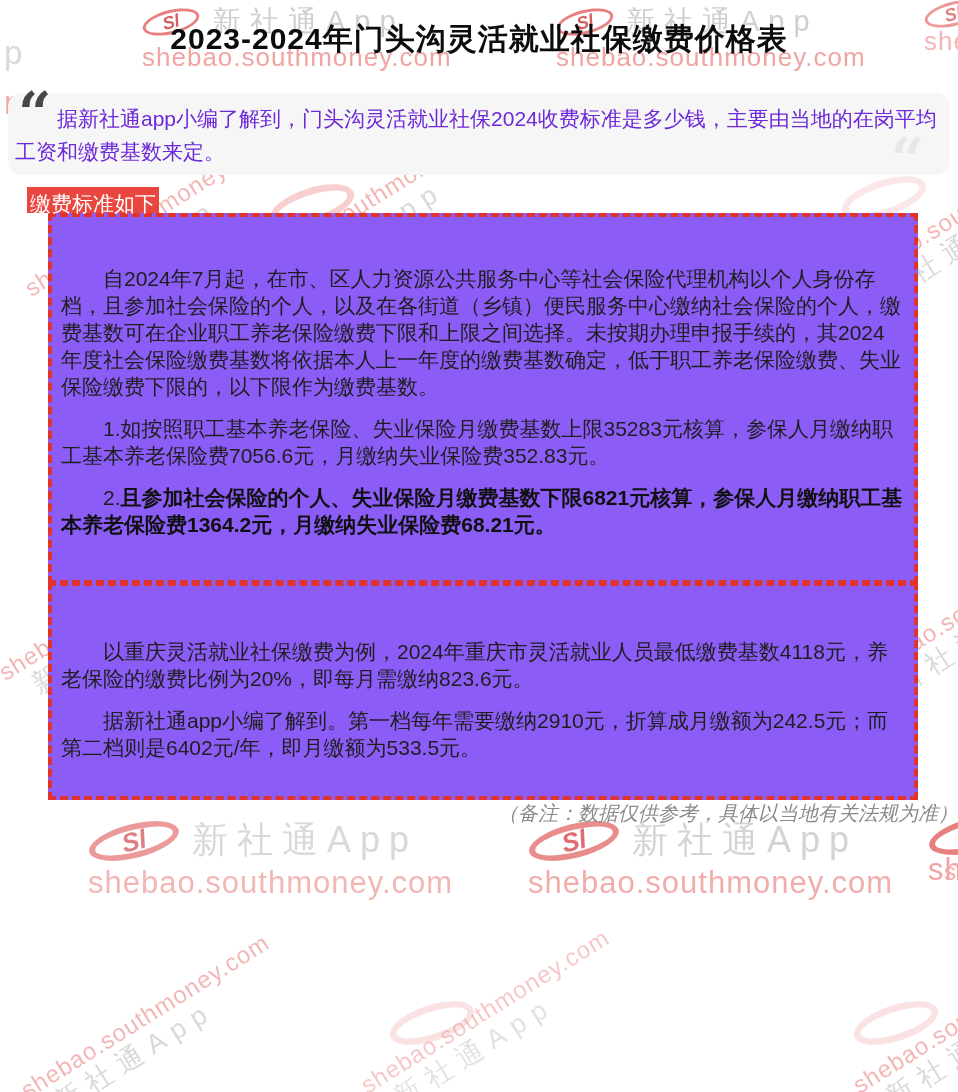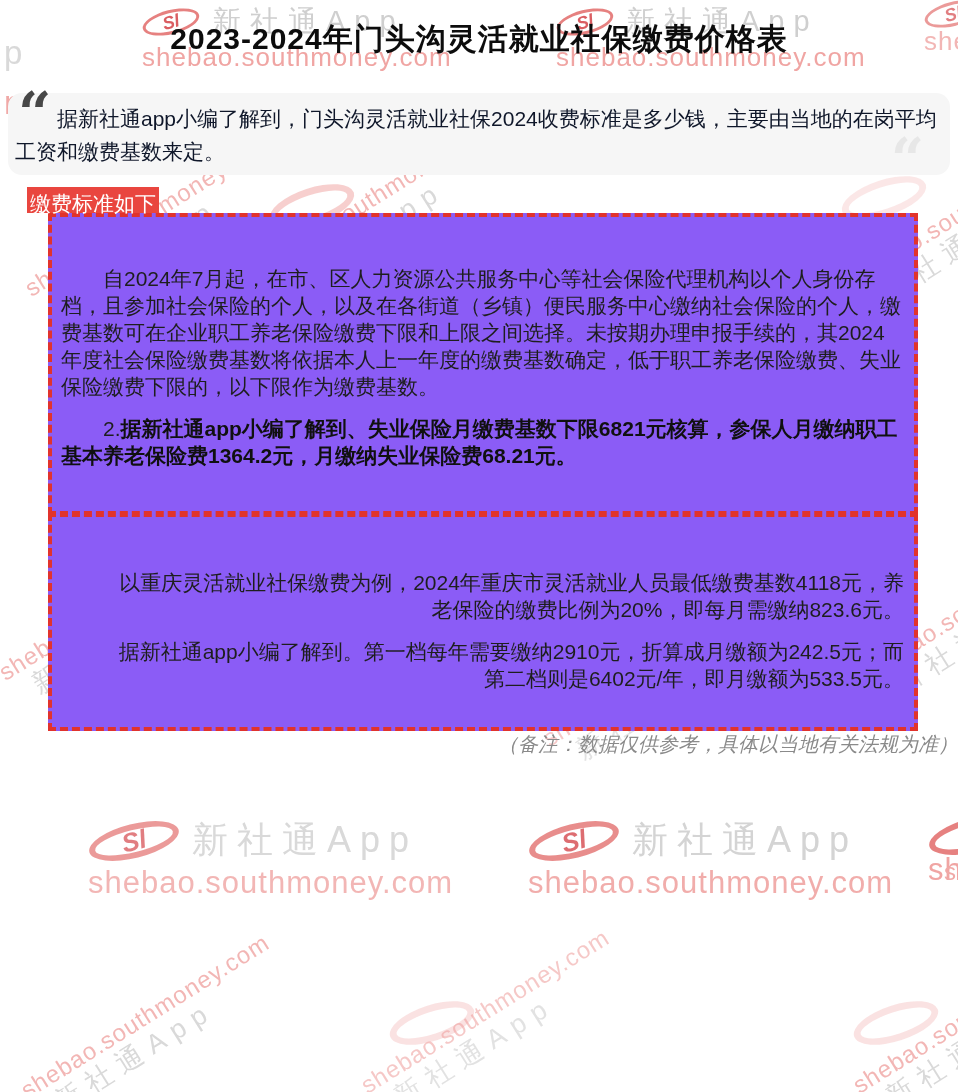--- a/index.html
+++ b/index.html
@@ -31,30 +31,30 @@
   
   .content { position:relative; z-index:1; }
   .title { margin-top:18px; text-align:center; font-size:30px; line-height:42px;
            font-weight:bold; color:#0c0c0c; letter-spacing:1px; }
   .quote { position:relative; margin:33px 8px 0; background:#f6f6f6; border-radius:14px;
            padding:9px 12px 7px 7px; }
   .quote-mark { position:absolute; font-size:58px; line-height:1; font-family:"DejaVu Serif",serif;
                 font-weight:bold; }
   .q-open { left:10px; top:-8px; color:#474747; }
   .q-close { right:26px; bottom:-14px; color:#e7e7e7; }
-  .quote p { font-size:21px; line-height:33px; color:#0f172a; text-indent:2em; }
+  .quote p { font-size:21px; line-height:33px; color:#6d28d9; text-indent:2em; }
 
   .sec-label { position:relative; z-index:3; display:inline-block; margin-left:27px;
                background:#e9463f; color:#fff; font-size:21px; line-height:34px; height:26px;
                padding:0 3px; }
   .label-1 { margin-top:12px; }
   .label-2 { margin-top:14px; padding:0 30px; }
   .panel { position:relative; z-index:2; margin:-2px 40px 0 48px; border:4px dashed #e1332c;
            background:#8b5cf6; padding:48px 10px 27px 9px; }
-  .panel-2 { padding-top:52px; padding-bottom:20px;text-align:right; }
+  .panel-2 { padding-top:52px; padding-bottom:20px; }
   .panel p { font-size:21px; line-height:27px; color:#1e1e1e; text-indent:2em; margin-bottom:15px; }
   .panel b { color:#101010; }
   .footer-note { text-align:right; font-size:20px; color:#8a8a8a;font-style:italic; }
 </style>
 </head>
 <body>
 
 <div class="page">
 
   <div>
@@ -173,21 +173,22 @@
     <div class="quote">
       <span class="quote-mark q-open">“</span>
       <p>据新社通app小编了解到，门头沟灵活就业社保2024收费标准是多少钱，主要由当地的在岗平均工资和缴费基数来定。</p>
       <span class="quote-mark q-close">“</span>
     </div>
 
     <div>
       <div class="sec-label label-1">缴费标准如下</div>
       <div class="panel panel-1">
         <p>自2024年7月起，在市、区人力资源公共服务中心等社会保险代理机构以个人身份存档，且参加社会保险的个人，以及在各街道（乡镇）便民服务中心缴纳社会保险的个人，缴费基数可在企业职工养老保险缴费下限和上限之间选择。未按期办理申报手续的，其2024年度社会保险缴费基数将依据本人上一年度的缴费基数确定，低于职工养老保险缴费、失业保险缴费下限的，以下限作为缴费基数。</p>
-        <p><span>2.</span><b>据新社通app小编了解到、失业保险月缴费基数下限6821元核算，参保人月缴纳职工基本养老保险费1364.2元，月缴纳失业保险费68.21元。</b></p>
+        <p>1.如按照职工基本养老保险、失业保险月缴费基数上限35283元核算，参保人月缴纳职工基本养老保险费7056.6元，月缴纳失业保险费352.83元。</p>
+        <p><span>2.</span><b>且参加社会保险的个人、失业保险月缴费基数下限6821元核算，参保人月缴纳职工基本养老保险费1364.2元，月缴纳失业保险费68.21元。</b></p>
       </div>
     </div>
 
     <div>
       <div class="panel panel-2">
         <p>以重庆灵活就业社保缴费为例，2024年重庆市灵活就业人员最低缴费基数4118元，养老保险的缴费比例为20%，即每月需缴纳823.6元。</p>
         <p>据新社通app小编了解到。第一档每年需要缴纳2910元，折算成月缴额为242.5元；而第二档则是6402元/年，即月缴额为533.5元。</p>
       </div>
     </div>
 

